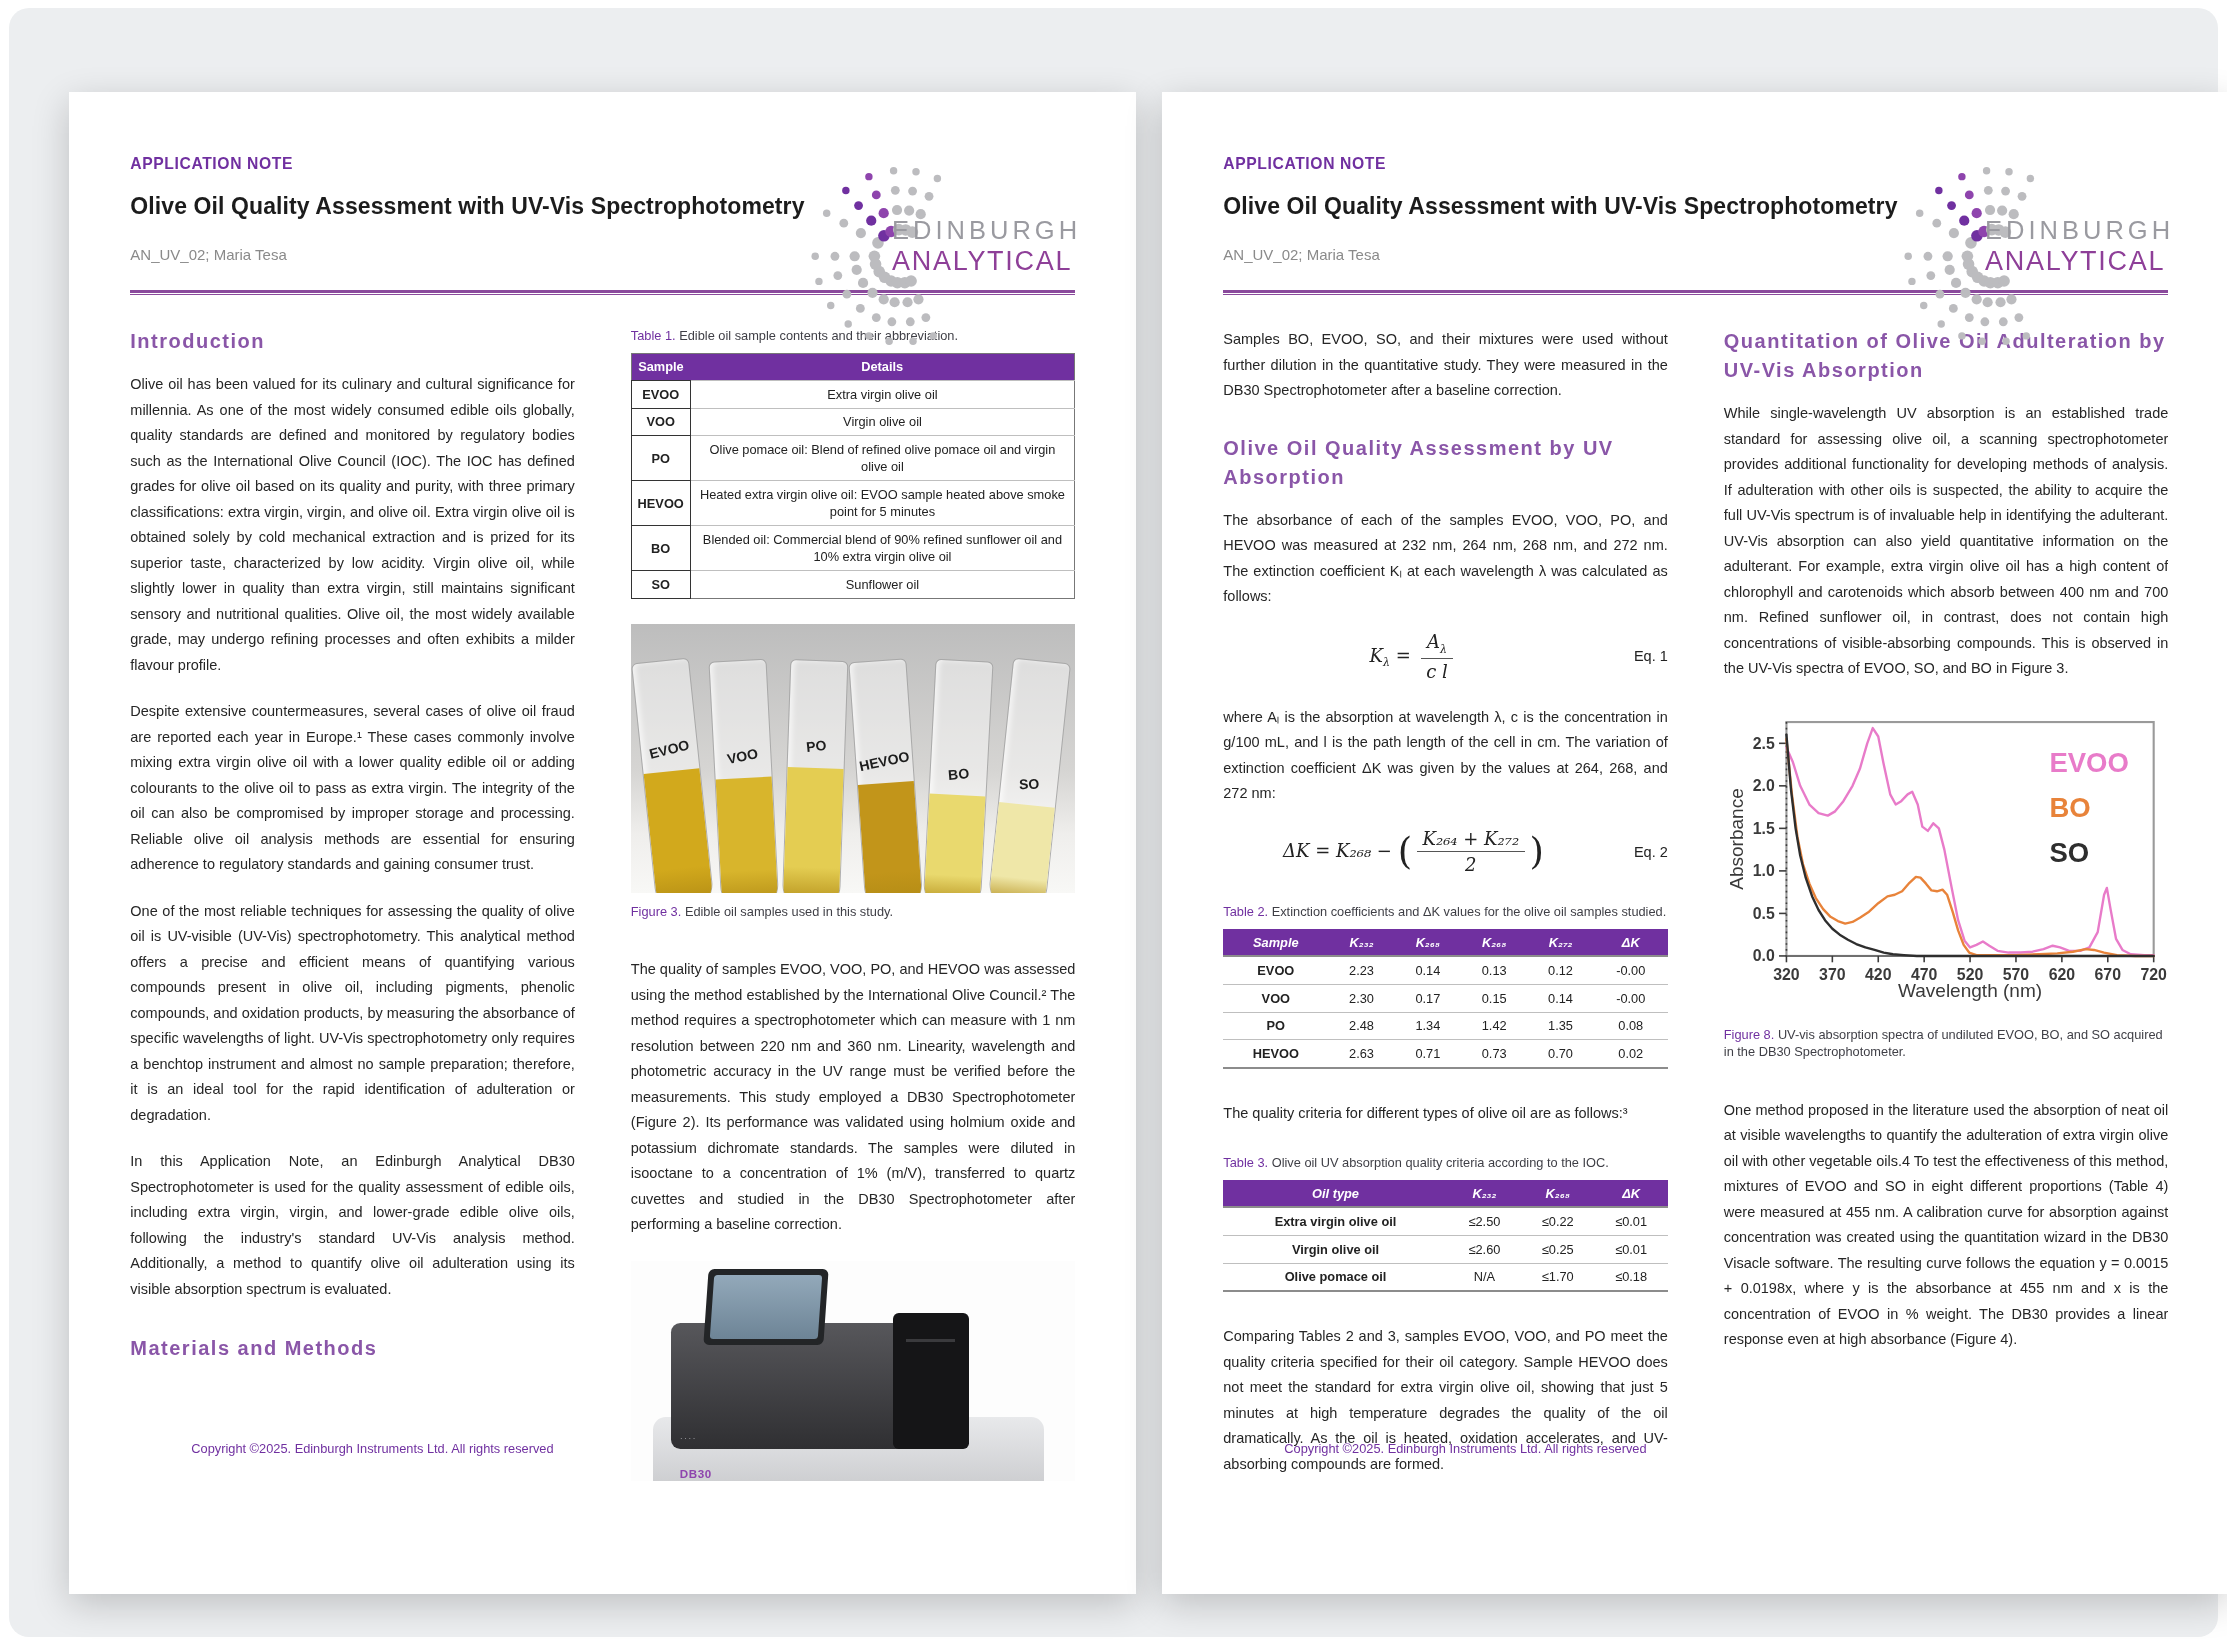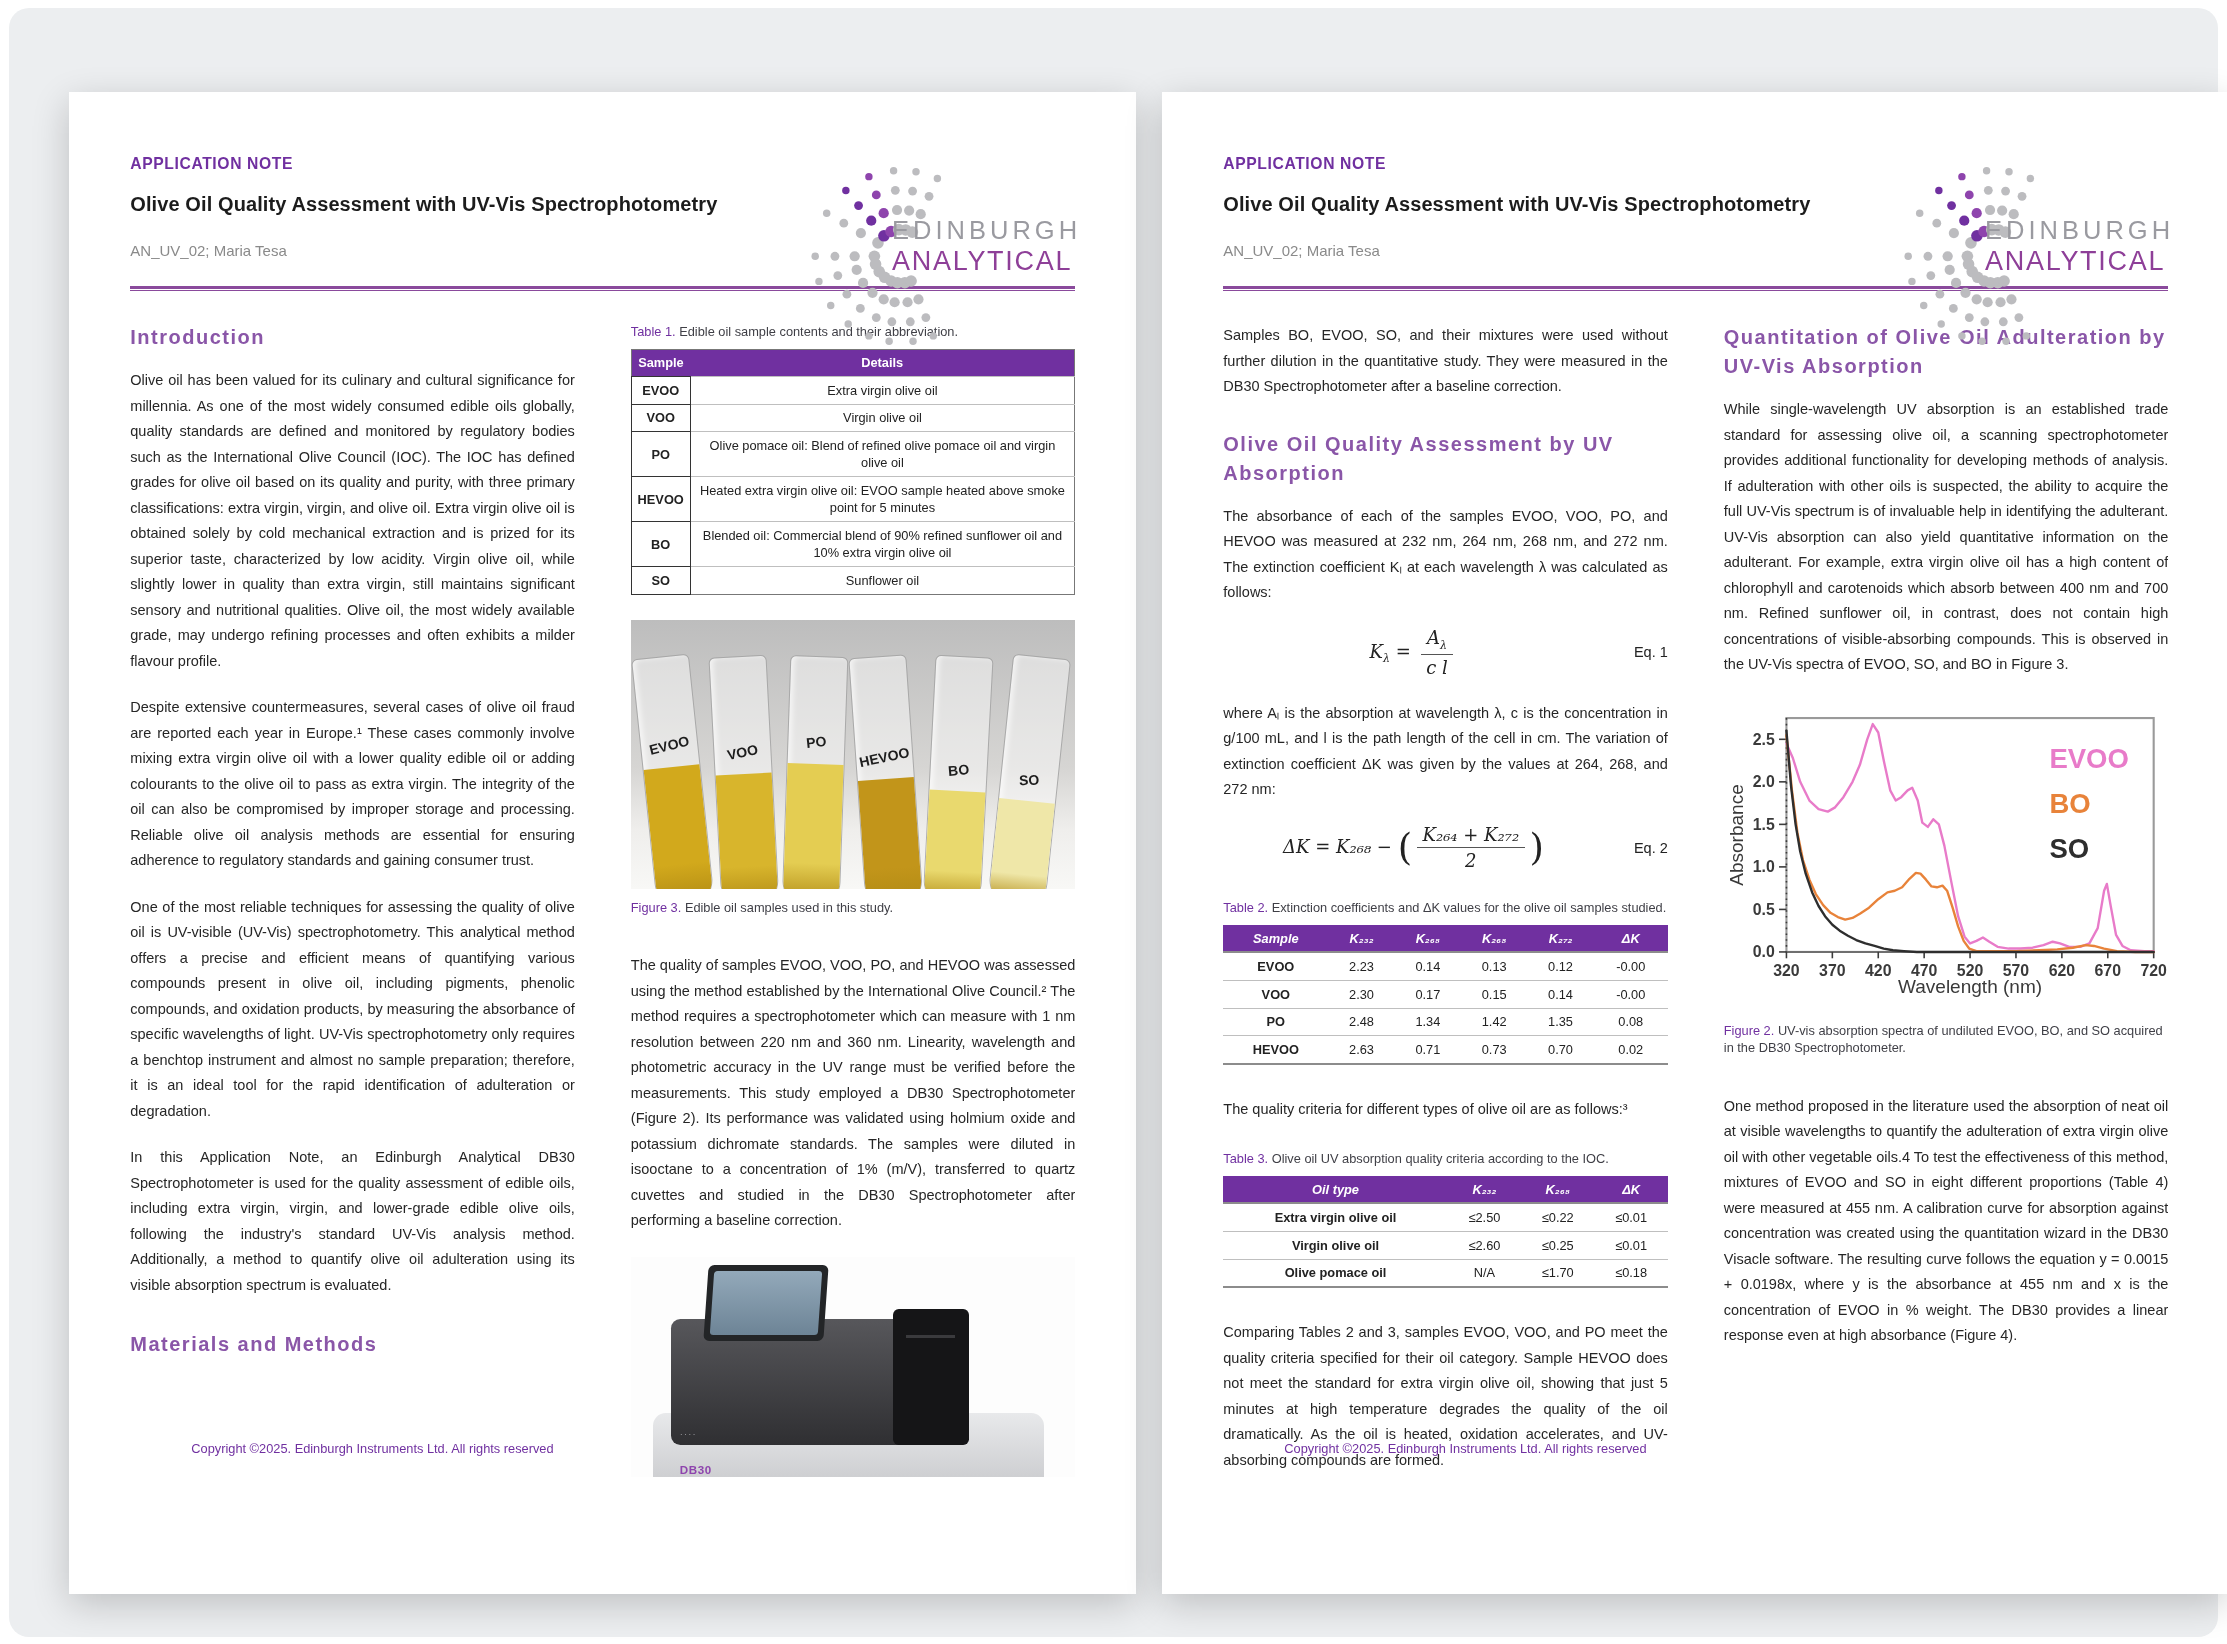--- a/index.html
+++ b/index.html
@@ -3,21 +3,21 @@
 <meta charset="utf-8">
 <style>
   html,body{margin:0;padding:0;}
   body{width:2227px;height:1645px;background:#ffffff;font-family:"Liberation Sans",sans-serif;position:relative;}
   .canvas{position:absolute;left:9.3px;top:8px;right:9.3px;bottom:8px;background:#eceef0;border-radius:20px;}
   .page{position:absolute;top:84px;width:1067px;height:1502px;background:#ffffff;box-shadow:0 10.4px 35px rgba(0,0,0,.20);overflow:hidden;}
   #page1{left:60px;} #page2{left:1153px;}
   .page-inner{position:absolute;left:61px;right:61px;top:63px;bottom:64px;}
   
   .kicker{color:#7030a0;font-size:15.7px;font-weight:bold;letter-spacing:0.6px;}
-  .doc-title{color:#1c1c1c;font-size:20px;font-weight:bold;margin-top:20px;letter-spacing:0.1px;}
+  .doc-title{color:#1c1c1c;font-size:23px;font-weight:bold;margin-top:20px;letter-spacing:0.1px;}
   .byline{color:#8a8a8a;font-size:15px;margin-top:25.5px;}
   .brand{position:absolute;right:-5.8px;top:-9.3px;width:325px;height:232px;}
   .brand-text{position:absolute;right:0;top:70px;text-align:left;}
   .brand-top{color:#9a9aa0;font-size:25.5px;letter-spacing:4px;font-weight:500;}
   .brand-bottom{color:#8e3f98;font-size:27px;letter-spacing:1.7px;font-weight:normal;margin-top:1.2px;}
   .rule{margin-top:27px;height:1.7px;border-top:3.5px solid #8a4a9c;border-bottom:1.2px solid #8a4a9c;}
   .cols{display:flex;gap:56px;margin-top:32px;height:1154px;overflow:hidden;}
   .col{flex:1 1 0;min-width:0;}
   
   .sec-h{color:#8a56a8;font-size:20px;font-weight:bold;letter-spacing:1.5px;line-height:1.45;margin:0 0 16px 0;}
@@ -462,21 +462,21 @@
                 <polyline points="118.0,84.2 130.1,111.5 144.0,156.5 161.4,191.9 178.7,208.0 196.1,212.8 210.0,204.8 225.6,185.5 242.9,156.5 256.8,124.4 270.7,76.2 281.1,47.3 291.5,63.3 301.9,116.4 314.1,172.6 324.5,191.9 334.9,185.5 347.0,172.6 355.7,167.8 366.1,191.9 374.8,233.7 385.2,241.7 395.6,227.3 406.0,236.9 416.4,277.1 430.3,349.4 442.4,410.5 454.6,449.1 465.0,461.9 477.1,457.1 489.3,450.7 501.4,458.7 517.0,468.4 537.9,471.6 560.4,471.6 583.0,470.0 603.8,465.1 621.1,458.7 635.0,461.9 652.4,468.4 673.2,468.4 690.5,461.9 706.2,433.0 718.3,362.3 723.5,349.4 730.5,389.6 740.9,445.9 753.0,466.7 768.6,474.8 794.6,476.4 812.0,476.4" fill="none" stroke="#e87bc9" stroke-width="4.5" stroke-linejoin="round" stroke-linecap="round"></polyline>
                 <polyline points="118.0,68.1 128.4,172.6 138.8,253.0 149.2,304.4 161.4,341.4 173.5,368.7 187.4,389.6 201.3,404.1 215.2,412.1 229.0,416.9 242.9,413.7 256.8,405.7 274.1,394.4 291.5,378.3 308.9,365.5 322.7,362.3 336.6,355.8 350.5,339.8 362.6,328.5 371.3,330.1 381.7,341.4 392.1,354.2 402.5,355.8 412.9,352.6 421.6,362.3 432.0,394.4 442.4,429.8 452.9,457.1 463.3,471.6 477.1,476.4 508.4,476.4 551.8,476.4 595.1,474.8 629.8,473.2 659.3,470.0 683.6,465.1 699.2,466.7 718.3,471.6 742.6,476.4 777.3,478.0 812.0,478.0" fill="none" stroke="#e8833a" stroke-width="4.5" stroke-linejoin="round" stroke-linecap="round"></polyline>
                 <polyline points="118.0,60.1 126.7,164.6 135.3,236.9 144.0,288.3 154.4,330.1 166.6,365.5 178.7,391.2 190.9,410.5 204.8,426.6 218.6,437.8 234.2,447.5 249.9,455.5 267.2,461.9 284.6,466.7 301.9,471.6 319.3,474.8 340.1,476.4 364.4,478.0 395.6,478.0 447.6,478.0 534.4,478.0 638.5,478.0 742.6,478.0 812.0,478.0" fill="none" stroke="#2e2e2e" stroke-width="4.5" stroke-linejoin="round" stroke-linecap="round"></polyline>
                 <text x="615" y="130" font-size="52" font-weight="bold" fill="#e87bc9" font-family="Liberation Sans, sans-serif">EVOO</text>
                 <text x="615" y="215" font-size="52" font-weight="bold" fill="#e8833a" font-family="Liberation Sans, sans-serif">BO</text>
                 <text x="615" y="300" font-size="52" font-weight="bold" fill="#2e2e2e" font-family="Liberation Sans, sans-serif">SO</text>
                 <text x="465" y="556" text-anchor="middle" font-size="36" fill="#3a3a3a" font-family="Liberation Sans, sans-serif">Wavelength (nm)</text>
                 <text x="0" y="0" text-anchor="middle" font-size="36" fill="#3a3a3a" font-family="Liberation Sans, sans-serif" transform="translate(36,257) rotate(-90)">Absorbance</text>
               </svg>
           </div>
-          <p class="caption"><span class="cap-label">Figure 2.</span> <span>UV-vis absorption spectra of undiluted EVOO, BO, and SO acquired in the DB30 Spectrophotometer.</span></p>
+          <p class="caption"><span class="cap-label">Figure 8.</span> <span>UV-vis absorption spectra of undiluted EVOO, BO, and SO acquired in the DB30 Spectrophotometer.</span></p>
 
           <p class="para" style="margin-top:37px;">One method proposed in the literature used the absorption of neat oil at visible wavelengths to quantify the adulteration of extra virgin olive oil with other vegetable oils.4 To test the effectiveness of this method, mixtures of EVOO and SO in eight different proportions (Table 4) were measured at 455 nm. A calibration curve for absorption against concentration was created using the quantitation wizard in the DB30 Visacle software. The resulting curve follows the equation y = 0.0015 + 0.0198x, where y is the absorbance at 455 nm and x is the concentration of EVOO in % weight. The DB30 provides a linear response even at high absorbance (Figure 4).</p>
         </div>
       </div>
       <div class="footer">Copyright ©2025. Edinburgh Instruments Ltd. All rights reserved</div>
     </div>
   </section>
 </div>
 
 

